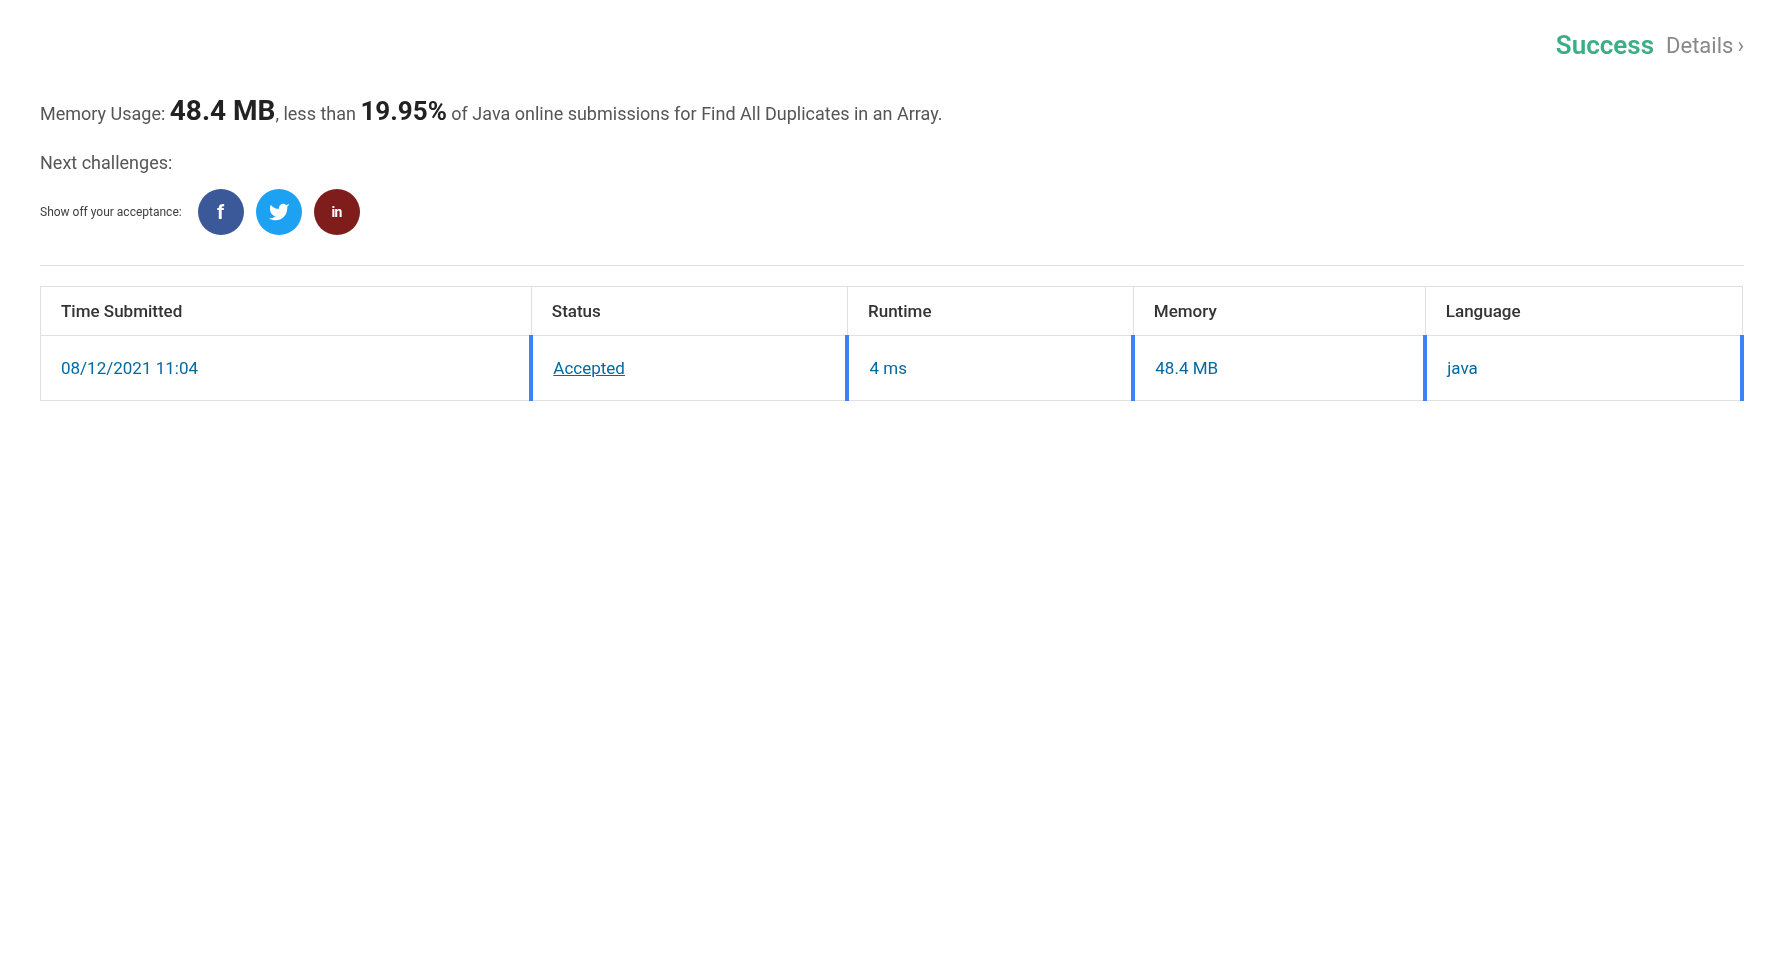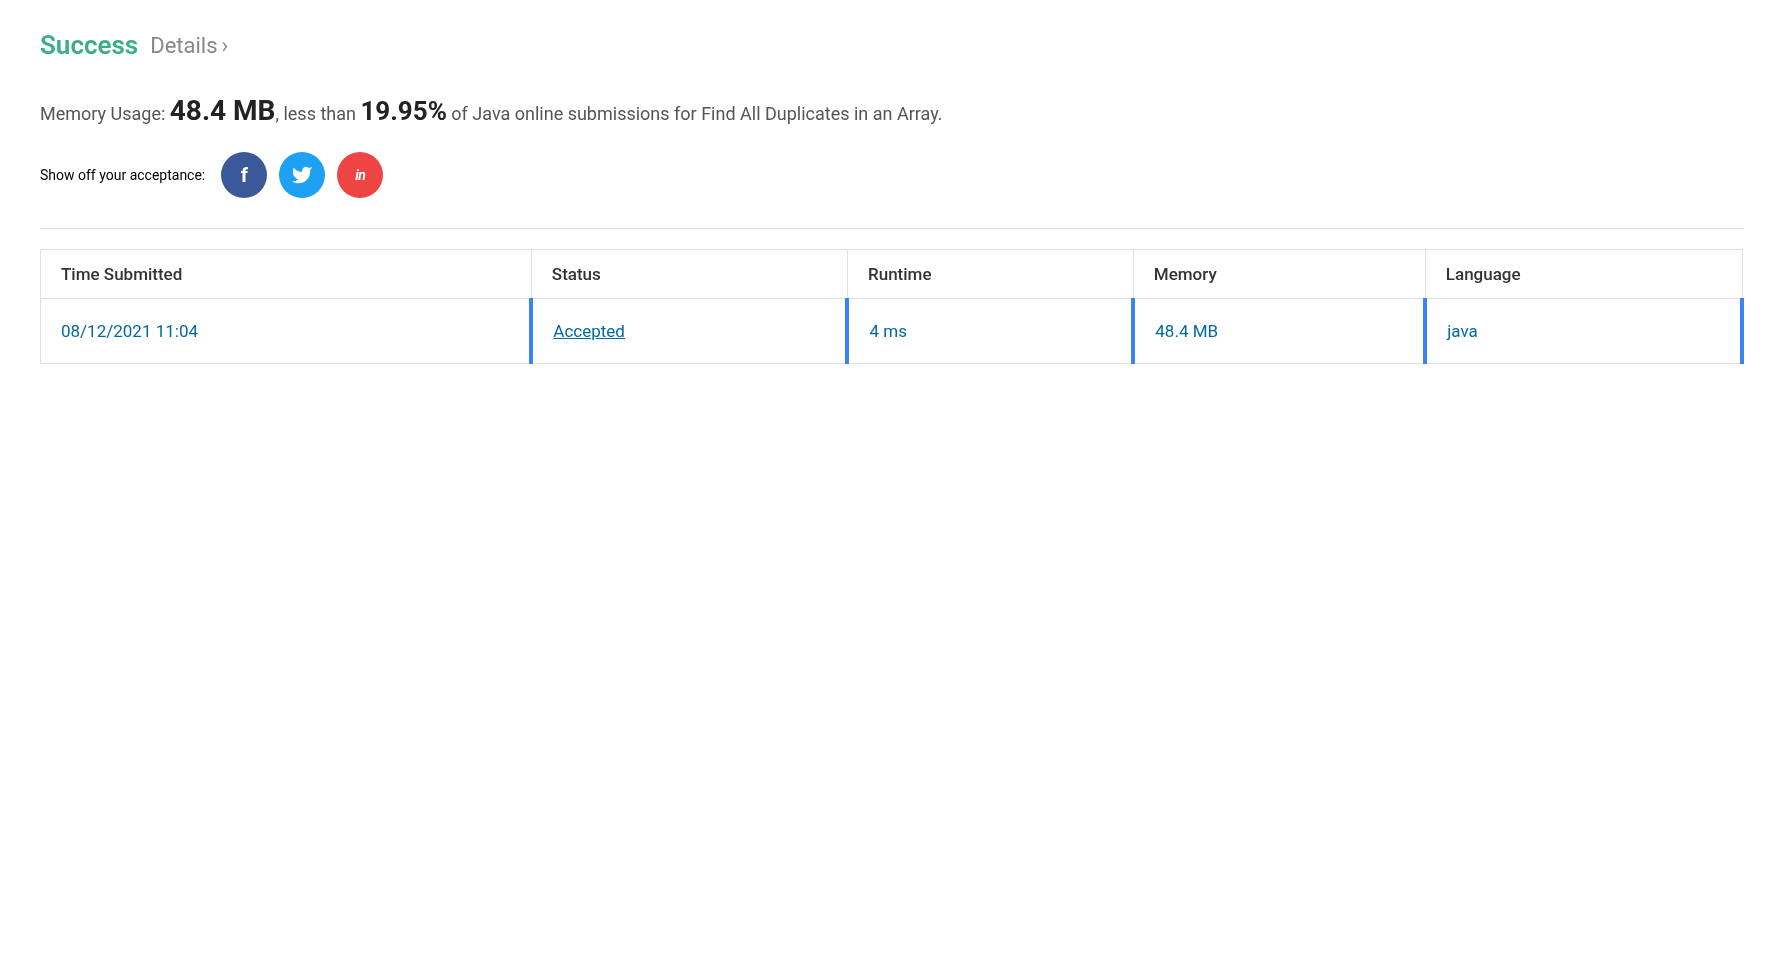--- a/index.html
+++ b/index.html
@@ -21,20 +21,21 @@
       padding: 30px 40px;
       background: #fff;
       min-height: 954px;
     }
 
     .header-row {
       display: flex;
       align-items: center;
       gap: 12px;
       margin-bottom: 30px;
+      justify-content: flex-end;
     }
 
     .success-label {
       color: #3aaf85;
       font-size: 26px;
       font-weight: 600;
     }
 
     .details-link {
       color: #888;
@@ -87,22 +88,22 @@
     }
 
     .social-row {
       display: flex;
       align-items: center;
       gap: 16px;
       margin-bottom: 30px;
     }
 
     .social-label {
-      font-size: 14px;
-      color: #000000;
+      font-size: 12px;
+      color: #404040;
     }
 
     .social-icons {
       display: flex;
       gap: 12px;
     }
 
     .social-icon {
       width: 46px;
       height: 46px;
@@ -118,22 +119,21 @@
 
     .facebook-icon {
       background-color: #3b5998;
     }
 
     .twitter-icon {
       background-color: #1da1f2;
     }
 
     .linkedin-icon {
-      background-color: #ef4444;
-      font-style: italic;
+      background-color: #7f1d1d;
     }
 
     .divider {
       border: none;
       border-top: 1px solid #e0e0e0;
       margin-bottom: 0;
     }
 
     .submissions-table {
       width: 100%;
@@ -195,20 +195,21 @@
   </div>
 
   <div class="stats-section">
 
     <div class="stat-line">
       <span>Memory Usage: </span><span class="stat-value">48.4 MB</span><span>, less than </span><span class="stat-percent">19.95%</span><span> of Java online submissions for Find All Duplicates in an Array.</span>
     </div>
   </div>
 
   <div>
+    <div class="next-challenges-label">Next challenges:</div>
   </div>
 
   <div class="social-row">
     <span class="social-label">Show off your acceptance:</span>
     <div class="social-icons">
       <div class="social-icon facebook-icon">
         <span>f</span>
       </div>
       <div class="social-icon twitter-icon">
         <svg width="22" height="22" viewBox="0 0 24 24" fill="white">

